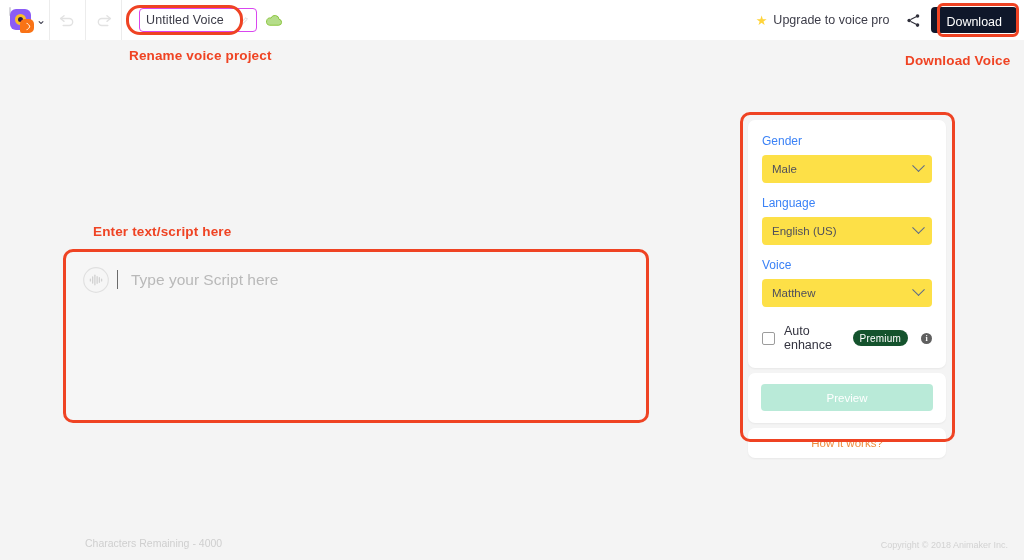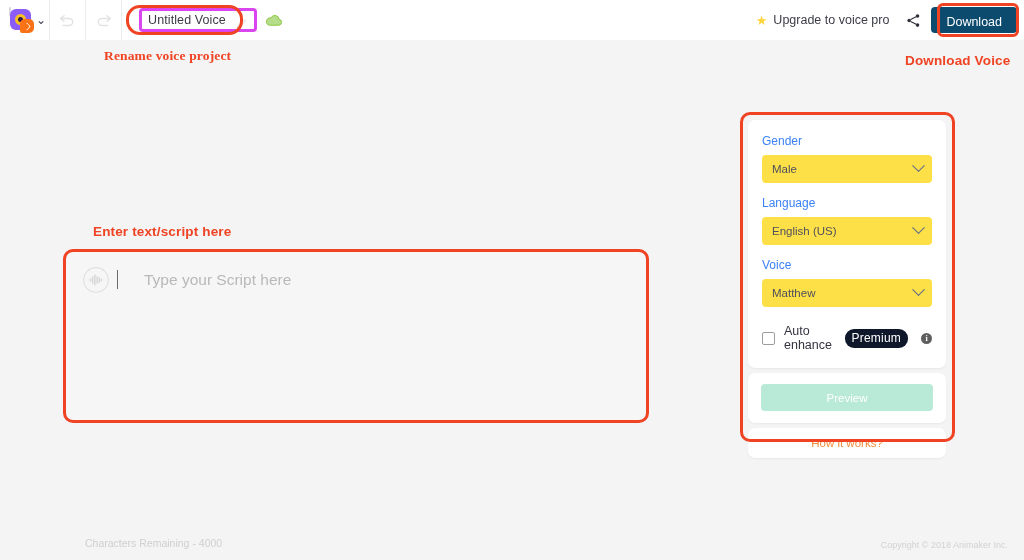--- a/index.html
+++ b/index.html
@@ -50,21 +50,21 @@
     transform: rotate(45deg);
   }
   .chev-sm { color: #3d3d4e; font-size: 12px; line-height: 1; }
 
   .tool-cell { width: 36px; }
   .undo-ico, .redo-ico { width: 19px; height: 14px; display: block; }
 
   .title-cell { padding-left: 17px; }
   .title-box {
     position: relative; width: 118px; height: 24px;
-    background: #ffffff; border: 3px solid #d946ef; border-radius: 4px;
+    background: #ffffff; border: 1px solid #d946ef; border-radius: 4px;
     display: flex; align-items: center; padding: 0 6px;
   }
   .title-box .ttxt {
     font-size: 12.5px; color: #3a3a46; letter-spacing: .1px;
     white-space: nowrap; overflow: hidden;
   }
   .pencil-ico { position: absolute; right: 6px; top: 6px; width: 12px; height: 12px; }
   .cloud-cell { width: 34px; }
 
   .spacer { flex: 1; }
@@ -74,21 +74,21 @@
     padding: 0 9px; cursor: pointer;
   }
   .upgrade .star { color: #ffd43b; font-size: 13px; line-height: 1; }
   .upgrade .utxt { font-size: 12.5px; color: #3c3c48; white-space: nowrap; }
 
   .share-cell { width: 30px; }
   .share-ico { width: 15px; height: 15px; }
 
   .dl-wrap { padding-right: 7px; padding-left: 3px; }
   .dl-btn {
-    background: #0c4a6e; color: #fff; border: none; border-radius: 4px;
+    background: #0f172a; color: #fff; border: none; border-radius: 4px;
     height: 26px; padding: 8px 15px; font-size: 12.5px;
     font-family: "Liberation Sans", sans-serif; cursor: pointer; white-space: nowrap;
   }
 
   
   .anno {
     position: absolute; color: #ef4323; font-size: 13.5px; font-weight: bold;
     letter-spacing: .15px; white-space: nowrap;
   }
   .hl {
@@ -101,21 +101,21 @@
   
   .script-box {
     position: absolute; left: 66px; top: 252px; width: 580px; height: 168px;
     background: #f6f6f6; border-radius: 8px; padding: 18px 16px;
     display: flex; align-items: flex-start; gap: 7px;
   }
   .wave-ico { width: 28px; height: 28px; flex: none; margin-top: -4px; }
   .caret {
     width: 1px; height: 19px; background: #6b6b6b; margin-top: 0px; flex: none;
   }
-  .ph { font-size: 15.5px; color: #b9b9b9; line-height: 20px; margin-left: 19px; }
+  .ph { font-size: 15.5px; color: #b9b9b9; line-height: 20px; margin-left: 6px; }
 
   
   .rp { position: absolute; left: 748px; top: 120px; width: 198px; }
   .card {
     background: #ffffff; border-radius: 7px;
     box-shadow: 0 1px 2px rgba(0,0,0,.05);
   }
   .card-main { padding: 14px 14px 16px 14px; }
   .fld-label { font-size: 12px; color: #3b82f6; margin-bottom: 7px; }
   .fld-label + .sel { margin-bottom: 13px; }
@@ -131,21 +131,21 @@
   }
   .row-enh {
     display: flex; align-items: center; gap: 9px; margin-top: 17px;
   }
   .cbx {
     width: 13px; height: 13px; border: 1.3px solid #9c9c9c; border-radius: 2px;
     background: #fff; flex: none; cursor: pointer;
   }
   .enh-txt { font-size: 12.5px; color: #33333f; }
   .pill {
-    margin-left: auto; background: #0f172a; color: #fff; font-size: 12px;
+    margin-left: auto; background: #14532d; color: #fff; font-size: 10px;
     border-radius: 9px; padding: 2.5px 7px; letter-spacing: .2px;
   }
   .info-ico {
     width: 11px; height: 11px; border-radius: 50%; background: #5f5f5f;
     color: #fff; font-size: 8px; font-weight: bold; line-height: 11px;
     text-align: center; flex: none; margin-left: 4px; cursor: pointer;
     font-family: "Liberation Serif", serif;
   }
 
   .card-prev { margin-top: 5px; padding: 11px 13px 12px 13px; }
@@ -234,21 +234,21 @@
         <path d="M5 7 L10.8 3.9 M5 9 L10.8 12.1" stroke="#2f2f3a" stroke-width="1.2"></path>
       </svg>
     </div>
 
     <div class="tb-cell dl-wrap">
       <button class="dl-btn">Download</button>
     </div>
   </div>
 
   <div class="hl hl-r14" style="left:126px; top:5px; width:117px; height:30px;"></div>
-  <div class="anno" style="left:104px; top:48px;font-family:Liberation Serif, serif;">Rename voice project</div>
+  <div class="anno" style="left:129px; top:48px;">Rename voice project</div>
 
   <div class="hl" style="left:937px; top:3px; width:82px; height:34px;"></div>
   <div class="anno" style="left:905px; top:53px;">Download Voice</div>
 
   <div class="anno" style="left:93px; top:224px;">Enter text/script here</div>
 
   <div class="script-box">
     <svg class="wave-ico" viewBox="0 0 30 30">
       <circle cx="15" cy="15" r="13.2" fill="none" stroke="#e0e0e0" stroke-width="1.2"></circle>
       <g stroke="#d2d2d2" stroke-width="1.4" stroke-linecap="round">

